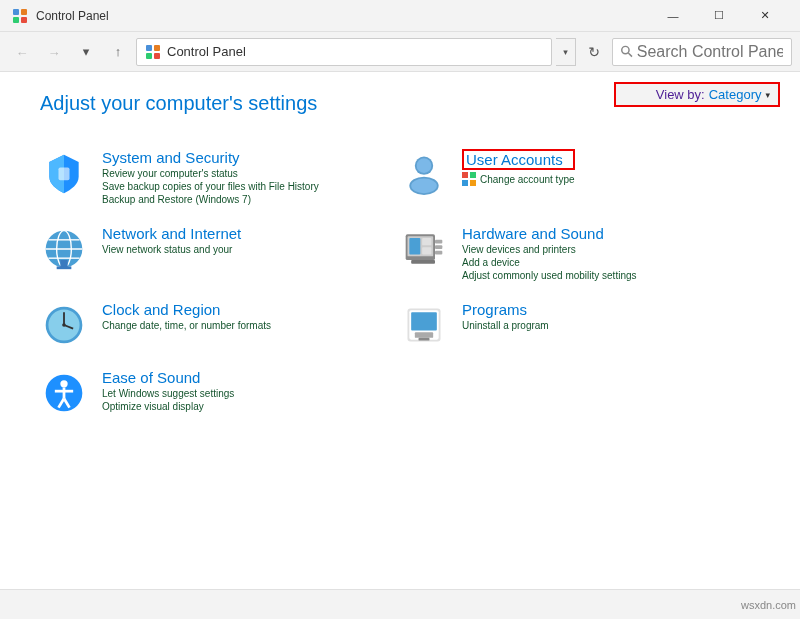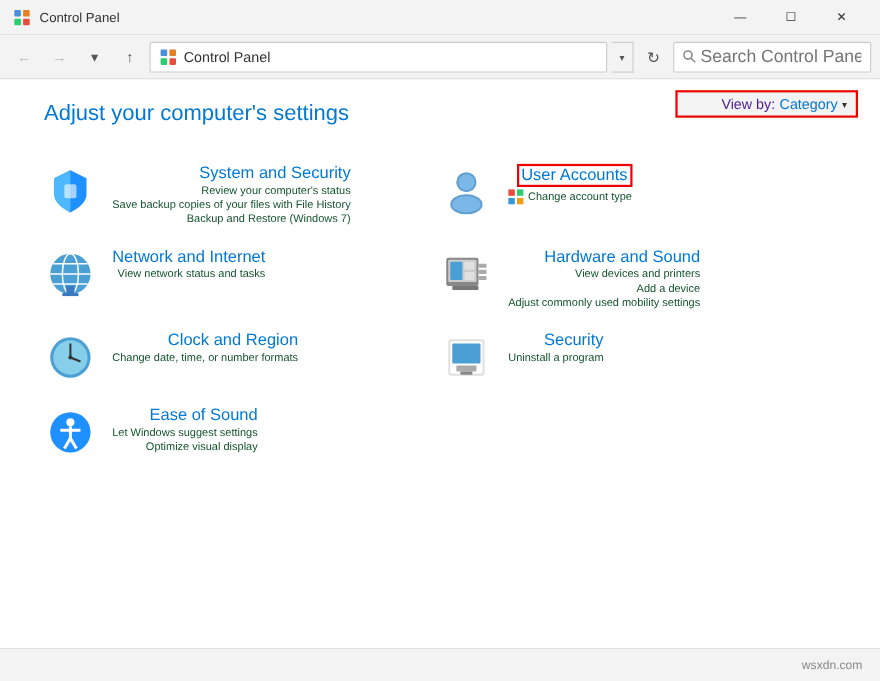--- a/index.html
+++ b/index.html
@@ -186,21 +186,20 @@
       flex-shrink: 0;
       display: flex;
       align-items: center;
       justify-content: center;
     }
 
     .category-content {
       display: flex;
       flex-direction: column;
       gap: 2px;
-      align-items: flex-end;
     }
 
     .category-title {
       font-size: 15px;
       color: #0078d4;
       font-weight: 400;
       cursor: pointer;
       text-decoration: none;
     }
     .category-title.highlighted {
@@ -219,21 +218,21 @@
     .status-bar {
       position: absolute;
       bottom: 0;
       left: 0;
       right: 0;
       height: 30px;
       background: #f3f3f3;
       border-top: 1px solid #e0e0e0;
       display: flex;
       align-items: center;
-      padding: 0 16px;
+      padding: 0 4px;
       font-size: 12px;
       color: #555;
       justify-content: flex-end;
     }
     .status-bar-text {
       font-size: 11px;
       color: #888;
     }
 
     
@@ -392,21 +391,21 @@
           <ellipse cx="24" cy="24" rx="8" ry="20" fill="none" stroke="#fff" stroke-width="1.5"></ellipse>
           <line x1="4" y1="24" x2="44" y2="24" stroke="#fff" stroke-width="1.5"></line>
           <line x1="7" y1="14" x2="41" y2="14" stroke="#fff" stroke-width="1.5"></line>
           <line x1="7" y1="34" x2="41" y2="34" stroke="#fff" stroke-width="1.5"></line>
           <rect x="20" y="36" width="8" height="8" fill="#3a7abf"></rect>
           <rect x="16" y="43" width="16" height="3" fill="#3a7abf"></rect>
         </svg>
       </div>
       <div class="category-content">
         <a class="category-title">Network and Internet</a>
-        <a class="category-link">View network status and tasks</a>
+        <a class="category-link">View network status and your</a>
       </div>
     </div>
 
 
     <div class="category-section">
       <div class="category-icon">
         <svg class="icon-hardware" viewBox="0 0 48 48">
           <rect x="4" y="8" width="32" height="28" rx="2" fill="#888"></rect>
           <rect x="6" y="10" width="28" height="22" rx="1" fill="#ccc"></rect>
           <rect x="8" y="12" width="12" height="18" fill="#4a9fd5" rx="1"></rect>
@@ -446,21 +445,21 @@
       <div class="category-icon">
         <svg class="icon-programs" viewBox="0 0 48 48">
           <rect x="6" y="6" width="36" height="36" rx="3" fill="#e0e0e0"></rect>
           <rect x="8" y="8" width="32" height="32" rx="2" fill="#fff"></rect>
           <rect x="10" y="10" width="28" height="20" fill="#4a9fd5" rx="1"></rect>
           <rect x="14" y="32" width="20" height="6" fill="#aaa" rx="1"></rect>
           <rect x="18" y="38" width="12" height="3" fill="#888" rx="1"></rect>
         </svg>
       </div>
       <div class="category-content">
-        <a class="category-title">Security</a>
+        <a class="category-title">Programs</a>
         <a class="category-link">Uninstall a program</a>
       </div>
     </div>
 
     <div class="category-section">
       <div class="category-icon">
         <svg class="icon-ease" viewBox="0 0 48 48">
           <circle cx="24" cy="24" r="20" fill="#1e90ff"></circle>
 
           <circle cx="24" cy="14" r="4" fill="white"></circle>

